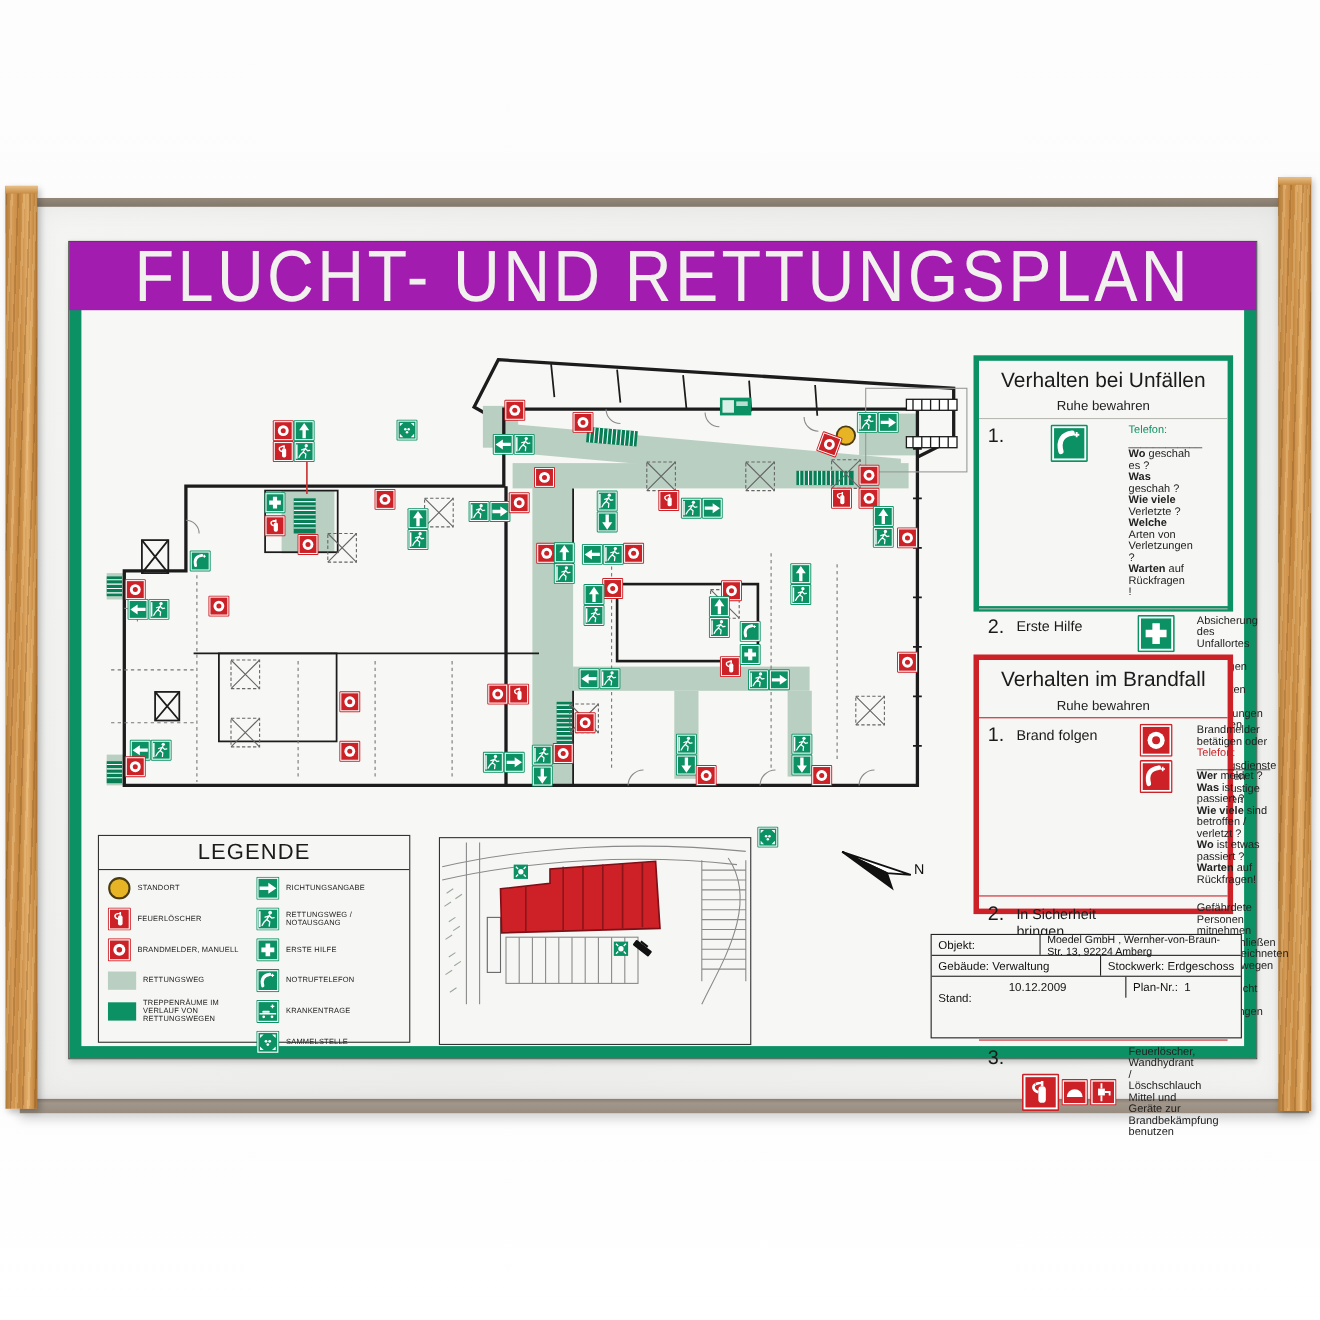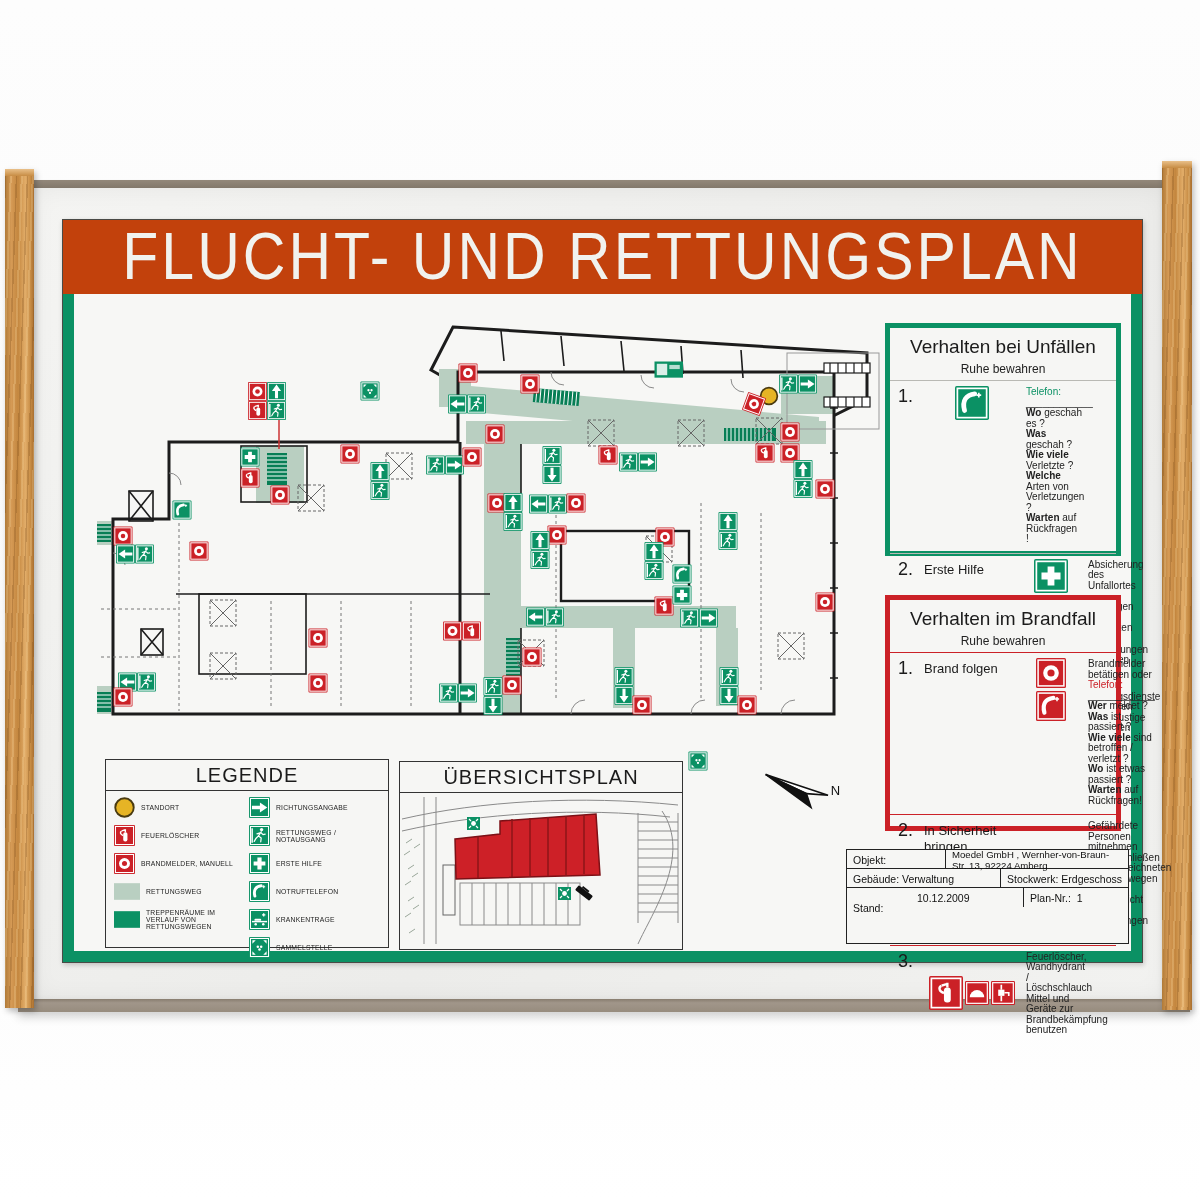--- a/index.html
+++ b/index.html
@@ -14,21 +14,21 @@
   .board{background:linear-gradient(135deg,#f4f4f2,#ececea 60%,#f2f2f0);box-shadow:inset 0 0 24px rgba(0,0,0,.06);}
   .post{background:
     repeating-linear-gradient(92deg, rgba(122,74,24,.28) 0 1.5px, rgba(255,255,255,0) 1.5px 5px, rgba(255,225,170,.25) 5px 7px, rgba(255,255,255,0) 7px 11px),
     linear-gradient(90deg,#b07a38,#d59a55 22%,#c4873f 45%,#e2ad69 70%,#c78c44 88%,#a96f30);
     box-shadow:2px 3px 6px rgba(0,0,0,.25);}
   .post::before{content:"";position:absolute;left:0;right:0;top:0;height:7px;background:linear-gradient(180deg,#e9c089,#c78c44);}
 
   
   .sheet{background:#f7f7f5;border:1px solid #4a4a46;box-shadow:1px 2px 5px rgba(0,0,0,.2);}
   .sheet-frame{position:absolute;inset:0;border:11px solid #0b9164;pointer-events:none;}
-  .banner{position:absolute;left:0;top:0;right:0;height:74px;background:#c2410c;display:flex;align-items:center;justify-content:center;}
+  .banner{position:absolute;left:0;top:0;right:0;height:62px;background:#a21caf;display:flex;align-items:center;justify-content:center;}
   .banner h1{margin:0;color:#f1f2ee;font-size:59px;font-weight:400;letter-spacing:3px;transform:scaleY(1.12);white-space:nowrap;}
 
   
   .panel{position:absolute;background:#f6f6f4;}
   .panel.green{border:5px solid #0b9164;}
   .panel.red{border:5px solid #cb2127;}
   .p-head{text-align:center;padding-top:8px;}
   .p-title{font-size:19px;color:#1b1b1b;}
   .p-sub{font-size:12px;color:#222;margin-top:4px;}
   .p-item{display:grid;grid-template-columns:26px 96px 62px 1fr;padding:5px 6px 4px 8px;position:relative;}
@@ -1005,21 +1005,21 @@
               <div class="tl ">Feuerlöscher,</div>
               <div class="tl ">Wandhydrant / Löschschlauch</div>
               <div class="tl ">Mittel und Geräte zur</div>
               <div class="tl ">Brandbekämpfung</div>
               <div class="tl ">benutzen</div>
             </div>
           </div>
         </div>
     </div>
 
-    <div class="wbox" id="legend-box" style="left:26px;top:539px;width:284px;height:189px;margin-left:16px;">
+    <div class="wbox" id="legend-box" style="left:26px;top:539px;width:284px;height:189px;">
       <div class="bt">LEGENDE</div>
       <div class="lg-cols">
         <div class="lg-col" id="lg-left">
             <div class="lg-item">
               <svg width="21" height="21" viewBox="0 0 20 20">
                 <circle cx="10" cy="10" r="8.8" fill="#e6b425" stroke="#4a3b10" stroke-width="1.7999999999999998"></circle>
               </svg>
               <span class="lbl">STANDORT</span>
             </div>
             <div class="lg-item">
@@ -1115,21 +1115,20 @@
                   <circle cx="10" cy="12" r="1.2"></circle>
                 </g>
               </svg>
               <span class="lbl">SAMMELSTELLE</span>
             </div>
           </div>
       </div>
     </div>
 
     <div class="wbox" style="left:336px;top:541px;width:284px;height:189px;">
-      <div class="bt">ÜBERSICHTSPLAN</div>
       <svg width="280" height="153" viewBox="0 0 280 153">
         <g stroke="#8a8a8a" fill="none" stroke-width="1">
           <path d="M2,26 C80,8 180,2 278,12 M2,38 C80,20 180,14 270,24"></path>
           <path d="M24,4 V151 M36,4 V151"></path>
           <path d="M262,18 C292,62 252,120 238,151"></path>
           <path d="M238,20 V130 M278,20 V130 M238,29 h40 M238,38 h40 M238,47 h40 M238,56 h40 M238,65 h40 M238,74 h40 M238,83 h40 M238,92 h40 M238,101 h40 M238,110 h40 M238,119 h40"></path>
           <rect x="60" y="90" width="120" height="42"></rect>
           <path d="M72,90 v42 M84,90 v42 M96,90 v42 M108,90 v42 M120,90 v42 M132,90 v42 M144,90 v42 M156,90 v42 M168,90 v42"></path>
           <rect x="43" y="72" width="12" height="50" stroke="#666"></rect>
         </g>

